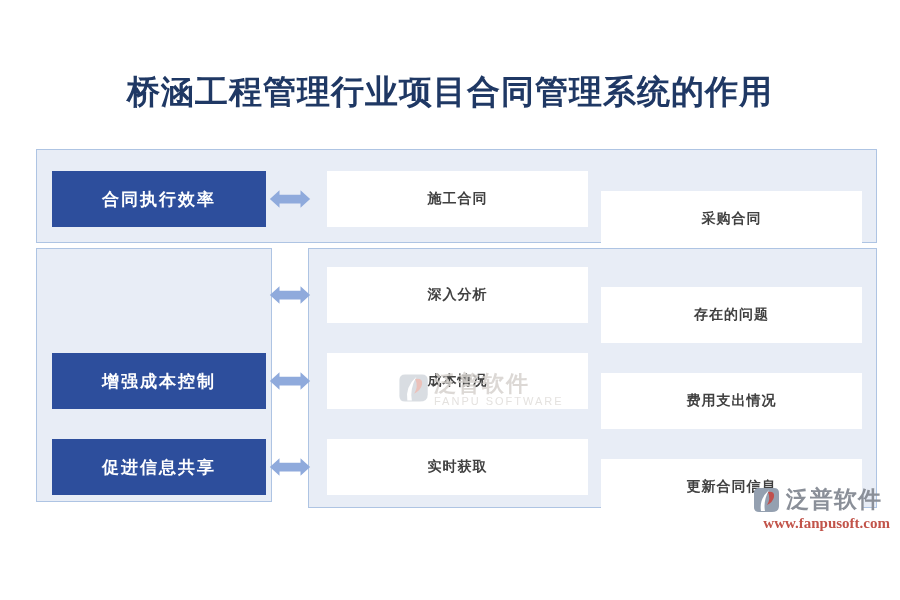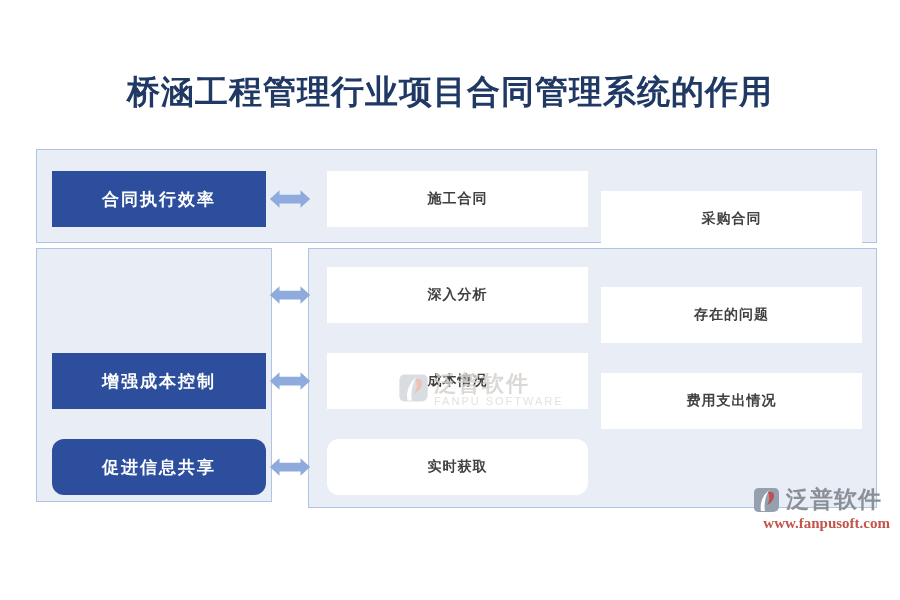--- a/index.html
+++ b/index.html
@@ -16,21 +16,21 @@
     position:absolute;background:#e8edf6;border:1px solid #aec4e3;box-sizing:border-box;
   }
   .panel-top{left:36px;top:149px;width:841px;height:94px;}
   .panel-left{left:36px;top:248px;width:236px;height:254px;}
   .panel-right{left:308px;top:248px;width:569px;height:260px;}
   .cat-btn{
     position:absolute;left:52px;width:214px;height:56px;
     background:#2d4e9c;color:#ffffff;font-size:17px;font-weight:bold;letter-spacing:2px;
     display:flex;align-items:center;justify-content:center;
   }
-  .top-r1{top:171px;} .top-r2{top:267px;} .top-r3{top:353px;} .top-r4{top:439px;border-radius:12px;}
+  .top-r1{top:171px;} .top-r2{top:267px;} .top-r3{top:353px;} .top-r4{top:439px;}
   .item-box{
     position:absolute;width:261px;height:56px;background:#ffffff;
     color:#404040;font-size:14px;font-weight:bold;letter-spacing:1px;
     display:flex;align-items:center;justify-content:center;
   }
   .col-1{left:327px;} .col-2{left:601px;margin-top:20px;}
   .arrow{position:absolute;left:269px;width:42px;height:24px;}
   .ar-r1{top:187px;} .ar-r2{top:283px;} .ar-r3{top:369px;} .ar-r4{top:455px;}
   .watermark{
     position:absolute;left:396px;top:372px;display:flex;align-items:flex-start;gap:4px;
@@ -78,20 +78,21 @@
   <div class="item-box col-1 top-r1">施工合同</div>
   <div class="item-box col-2 top-r1">采购合同</div>
 
   <div class="item-box col-1 top-r2">深入分析</div>
   <div class="item-box col-1 top-r3">成本情况</div>
 
   <div class="item-box col-2 top-r2">存在的问题</div>
   <div class="item-box col-2 top-r3">费用支出情况</div>
 
   <div class="item-box col-1 top-r4">实时获取</div>
+  <div class="item-box col-2 top-r4">更新合同信息</div>
 
   <div class="watermark">
     <svg width="34" height="32" viewBox="0 0 30 28">
       <path d="M3 7 Q3 2 8 2 L23 2 Q28 2 28 7 L28 20 Q28 26 21 26 L8 26 Q3 26 3 21 Z" fill="#d3d8de"></path>
       <path d="M10 25 Q8 13 18 4 Q12 15 14 25 Z" fill="#ffffff"></path>
       <path d="M17 6 Q24 5 23 11 Q22 16 16 19 Q20 13 17 6 Z" fill="#e8b7af"></path>
     </svg>
     <div>
       <div class="wm-text-cn">泛普软件</div>
       <div class="wm-text-en">FANPU SOFTWARE</div>

